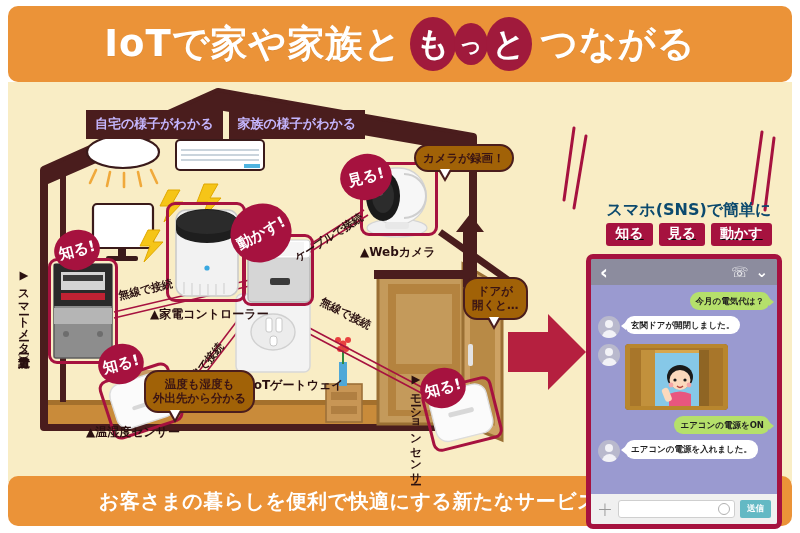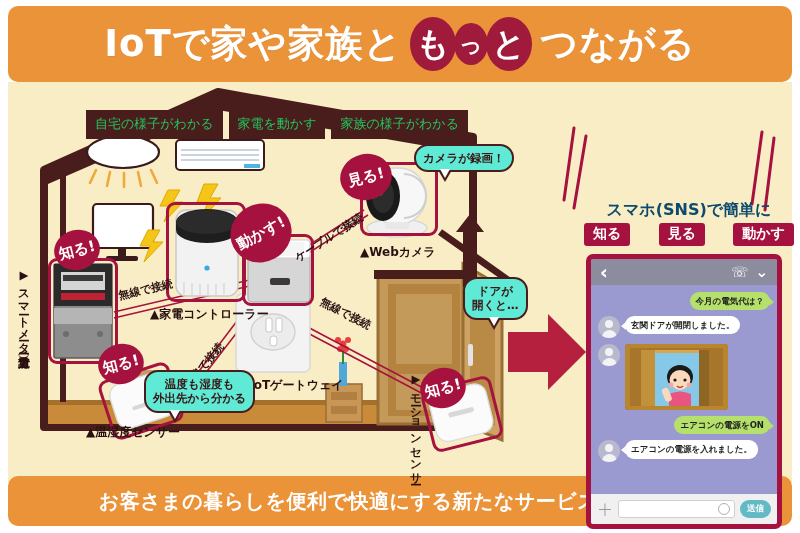--- a/index.html
+++ b/index.html
@@ -45,38 +45,38 @@
     position: absolute; left: 8px; top: 476px; width: 784px; height: 50px;
     background: #eb9338; border-radius: 10px;
     display: flex; align-items: center; justify-content: center;
   }
   .footer-text { color: #ffffff; font-size: 20px; font-weight: bold; letter-spacing: 0.5px; }
   .roof-tabs {
     position: absolute; left: 78px; top: 28px;
     display: flex; gap: 6px; z-index: 6;
   }
   .roof-tab {
-    background: #4a1d1d; color: #22c55e;
-    font-size: 13px; font-weight: normal;
+    background: #4a1d1d; color: #c4b5fd;
+    font-size: 13px; font-weight: bold;
     padding: 5px 9px 6px; white-space: nowrap;
   }
 
   
   .badge-circle {
     position: absolute; border-radius: 50%;
     background: #a6123f; color: #fff;
     display: flex; align-items: center; justify-content: center;
     font-weight: bold; z-index: 8;
   }
   .badge-shiru { width: 46px; height: 40px; font-size: 15px; transform: rotate(-14deg); }
   .badge-ugokasu { width: 62px; height: 58px; font-size: 15px; transform: rotate(-28deg); }
 
   
   .bubble {
-    position: absolute; background: #5eead4; border: 2.5px solid #4a1d1d;
+    position: absolute; background: #a16207; border: 2.5px solid #4a1d1d;
     border-radius: 14px; color: #3a1414; font-size: 11.5px; font-weight: bold;
     padding: 5px 7px; line-height: 1.25; text-align: center; z-index: 9;
   }
   .bubble::after {
     content: ""; position: absolute; width: 0; height: 0;
     border-left: 7px solid transparent; border-right: 7px solid transparent;
     border-top: 12px solid #4a1d1d;
     bottom: -12px; left: 22px;
   }
   .bubble::before {
@@ -109,21 +109,21 @@
   }
 
   
   .phone-head-text {
     position: absolute; left: 576px; top: 118px; width: 210px;
     text-align: center; color: #0c4a6e; font-size: 16px; font-weight: bold;
     z-index: 7;
   }
   .phone-pills {
     position: absolute; left: 576px; top: 141px; width: 210px;
-    display: flex; justify-content: space-between; gap: 6px; z-index: 7;
+    display: flex; justify-content: center; gap: 6px; z-index: 7; text-decoration: underline;
   }
   .pill {
     background: #a6123f; color: #ffffff; font-size: 14px; font-weight: bold;
     padding: 2px 9px 3px; border-radius: 3px;
   }
   .phone {
     position: absolute; left: 578px; top: 172px; width: 196px; height: 275px;
     border: 5px solid #a6123f; border-radius: 7px; background: #9a9ad0; overflow: hidden;
     z-index: 6;
   }
@@ -175,21 +175,21 @@
   .txt-field {
     flex: 1; height: 18px; background: #ffffff; border: 1px solid #cfcfcf;
     border-radius: 3px; position: relative;
   }
   .emoji-ico {
     position: absolute; right: 4px; top: 2px; width: 12px; height: 12px;
     border: 1.3px solid #b0b0b0; border-radius: 50%;
   }
   .send-btn {
     background: #63b9c4; color: #ffffff; font-size: 8.5px; font-weight: bold;
-    padding: 3px 7px; border-radius: 9px;
+    padding: 3px 7px; border-radius: 2px;
   }
   svg { display: block; }
 </style>
 </head>
 <body>
 
 <div id="root">
 
   <div class="header-band">
     <div class="header-title">
@@ -372,21 +372,20 @@
 
     <div class="dev-frame" style="left:158px;top:120px;width:80px;height:100px;"></div>
     <div class="dev-frame" style="left:234px;top:152px;width:72px;height:72px;"></div>
     <div class="dev-frame" style="left:352px;top:80px;width:78px;height:74px;"></div>
     <div class="dev-frame" style="left:40px;top:176px;width:70px;height:106px;"></div>
     <div class="dev-frame" style="left:96px;top:288px;width:74px;height:62px;transform:rotate(-18deg);"></div>
     <div class="dev-frame" style="left:418px;top:300px;width:72px;height:64px;transform:rotate(-14deg);"></div>
 
     <div class="roof-tabs">
       <div class="roof-tab">自宅の様子がわかる</div>
-      <div class="roof-tab">家電を動かす</div>
       <div class="roof-tab">家族の様子がわかる</div>
     </div>
 
     <div class="badge-circle badge-shiru" style="left:46px;top:148px;">知る!</div>
     <div class="badge-circle badge-ugokasu" style="left:222px;top:122px;">動かす!</div>
     <div class="badge-circle badge-shiru" style="left:332px;top:72px;width:52px;height:46px;">見る!</div>
     <div class="badge-circle badge-shiru" style="left:90px;top:262px;">知る!</div>
     <div class="badge-circle badge-shiru" style="left:412px;top:286px;">知る!</div>
 
     <div class="bubble" style="left:406px;top:62px;">

